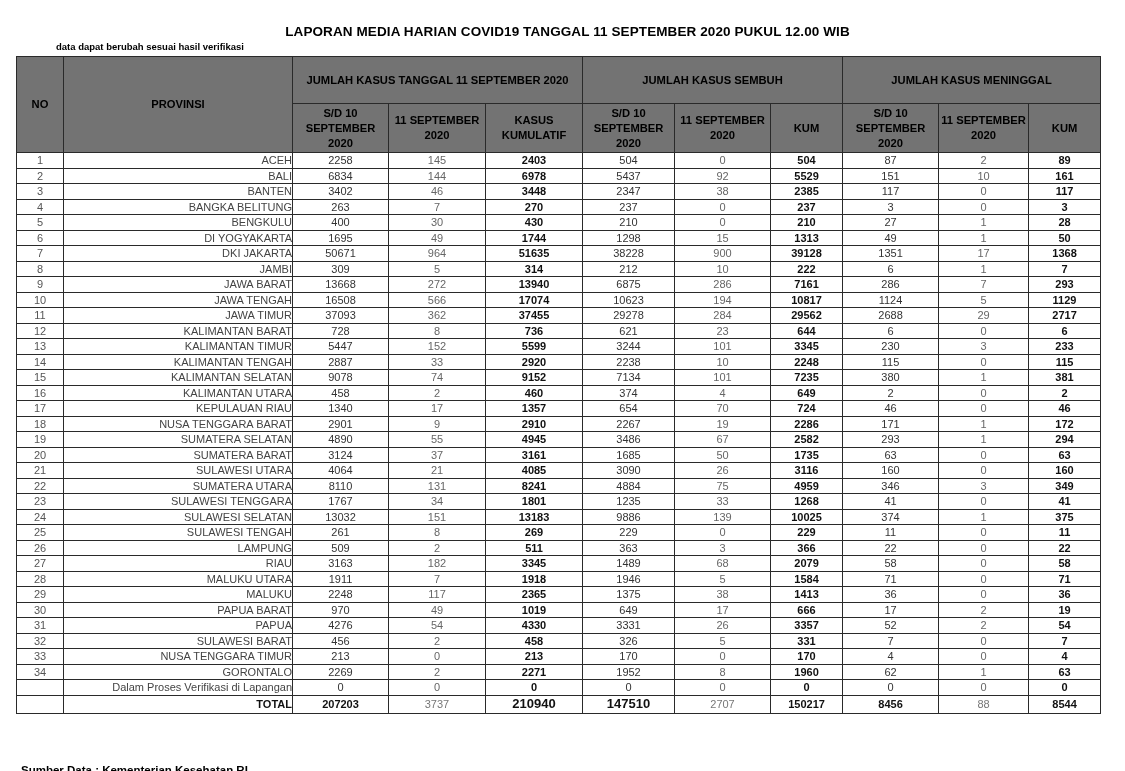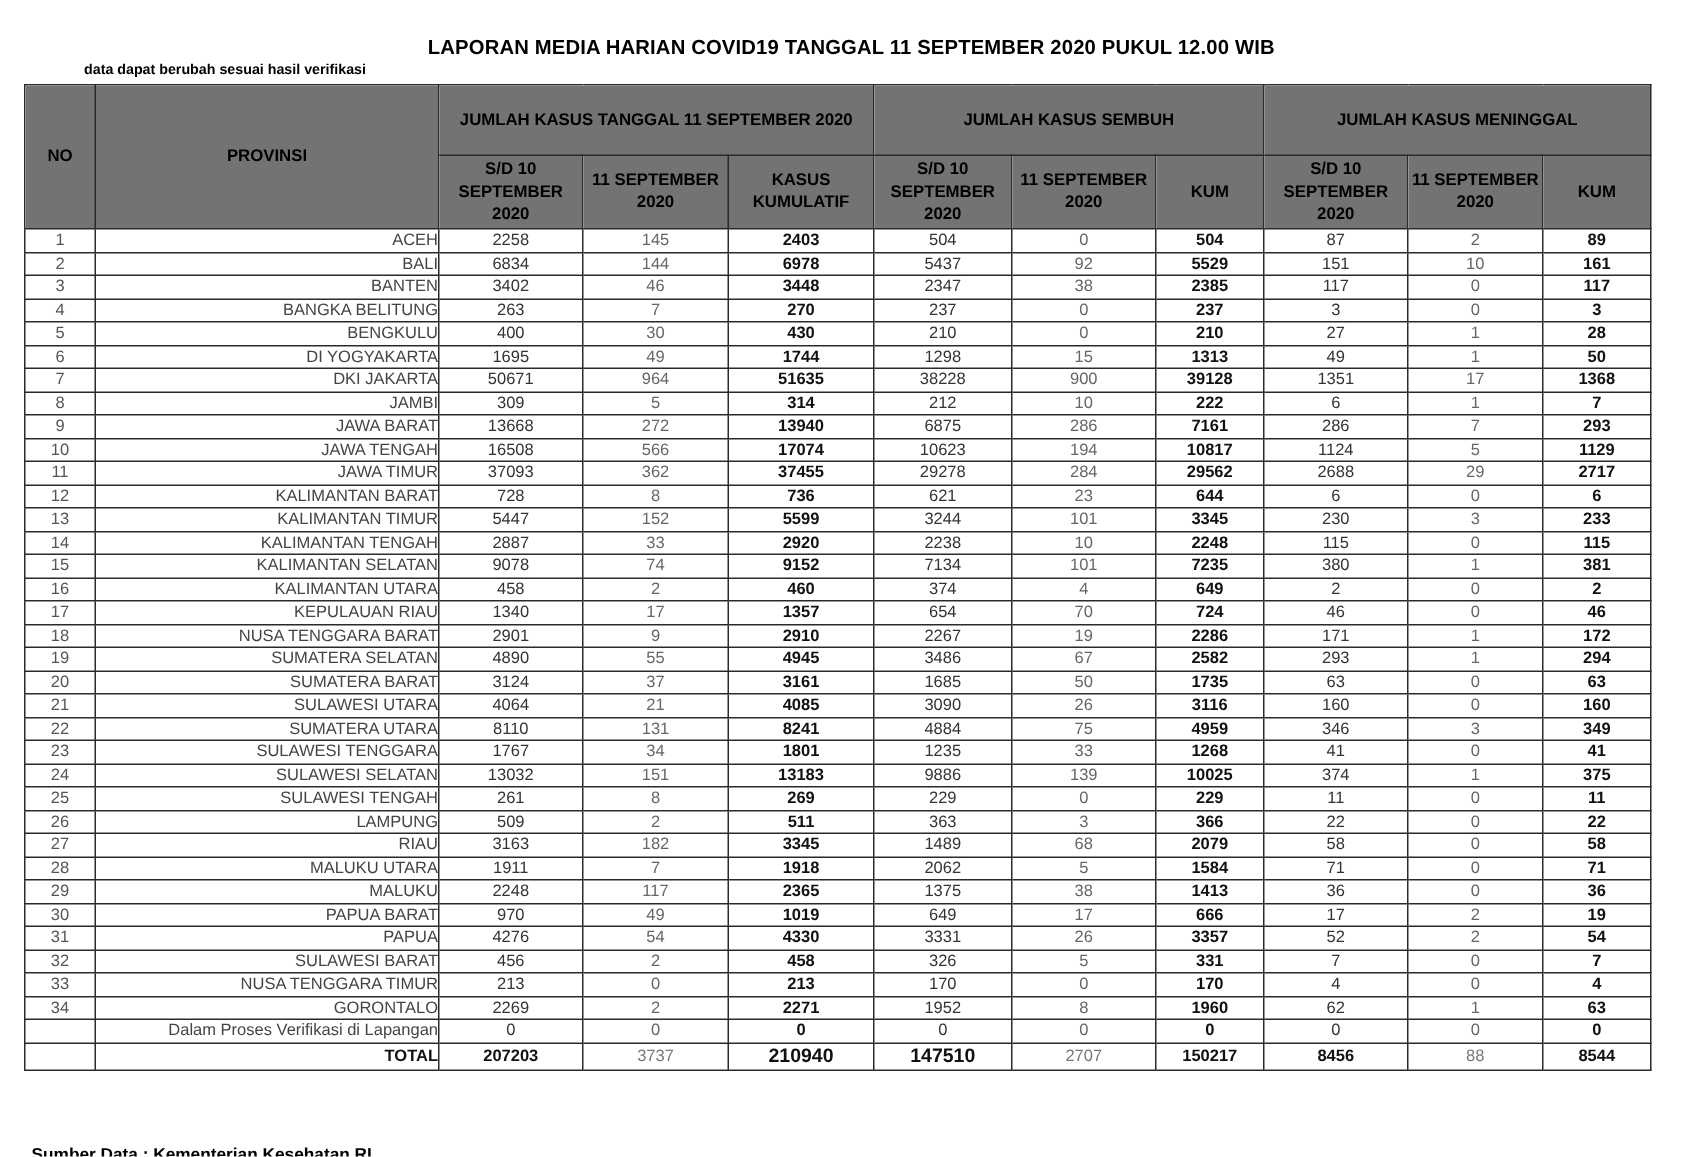--- a/index.html
+++ b/index.html
@@ -413,21 +413,21 @@
         <td class="sd">58</td>
         <td class="daily">0</td>
         <td class="bold">58</td>
       </tr>
       <tr>
         <td class="no">28</td>
         <td class="prov">MALUKU UTARA</td>
         <td class="sd">1911</td>
         <td class="daily">7</td>
         <td class="bold">1918</td>
-        <td class="sd">2062</td>
+        <td class="sd">1946</td>
         <td class="daily">5</td>
         <td class="bold">1584</td>
         <td class="sd">71</td>
         <td class="daily">0</td>
         <td class="bold">71</td>
       </tr>
       <tr>
         <td class="no">29</td>
         <td class="prov">MALUKU</td>
         <td class="sd">2248</td>

